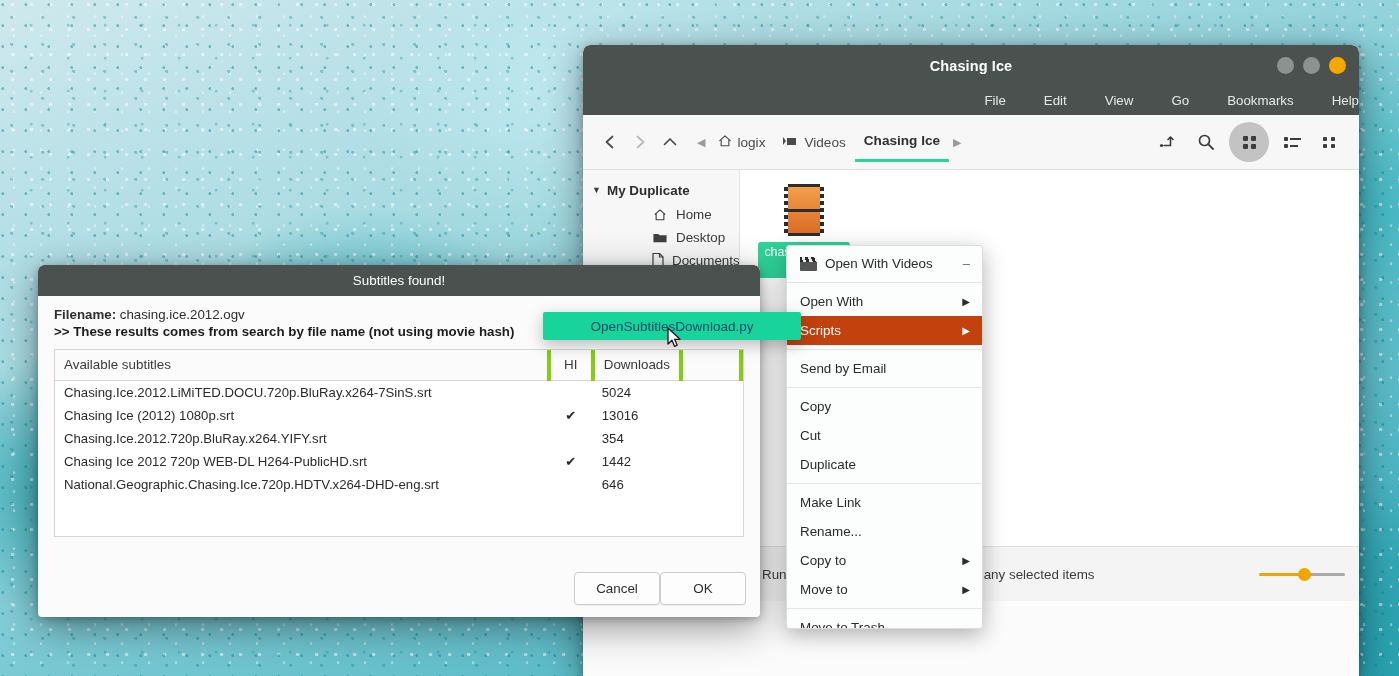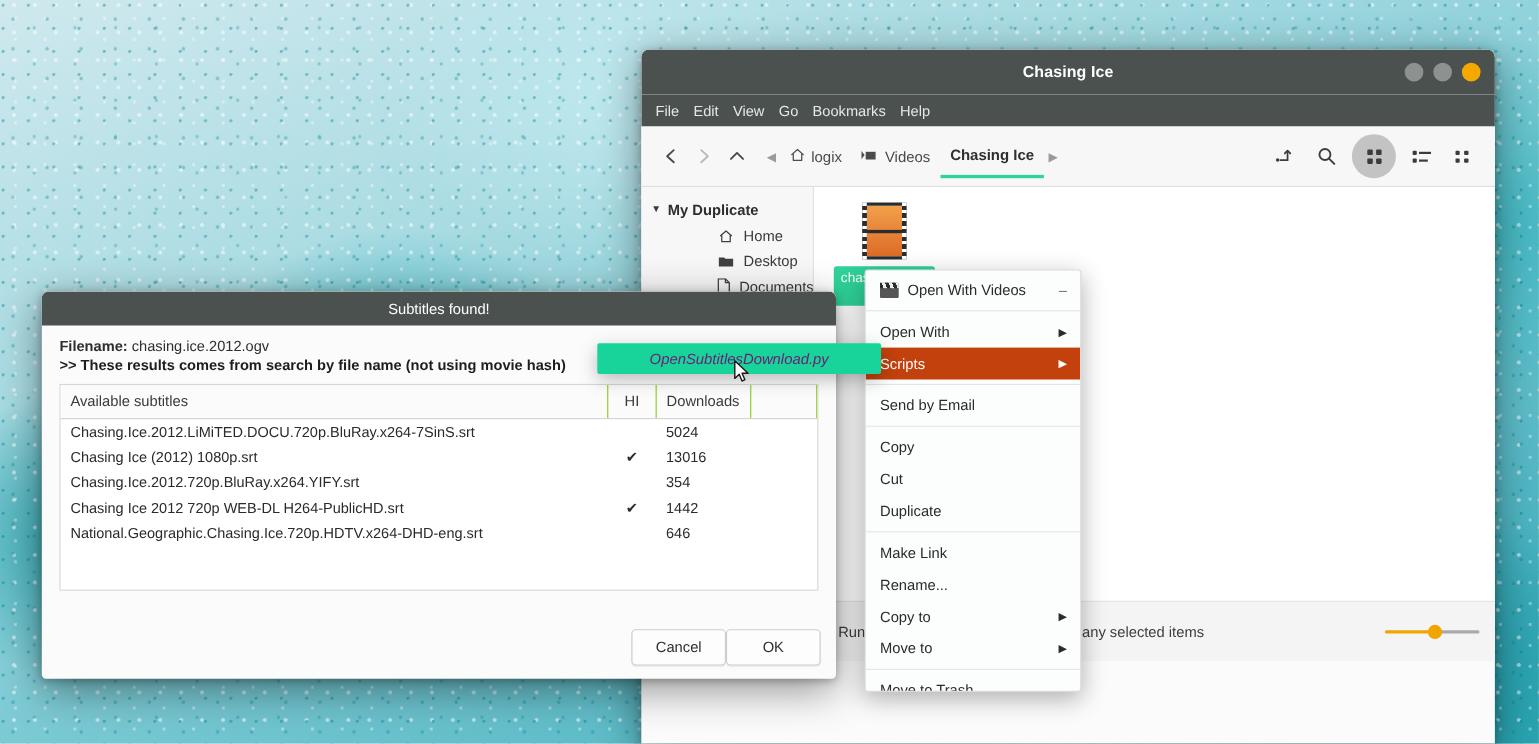--- a/index.html
+++ b/index.html
@@ -62,21 +62,21 @@
   }
   #fm-title { color: #ffffff; font-size: 14.5px; font-weight: 700; letter-spacing: .1px; }
   .winbtns { position: absolute; right: 13px; top: 0; height: 41px; display: flex; align-items: center; gap: 9px; }
   .wb { width: 17px; height: 17px; border-radius: 50%; }
   .wb.min { background: #8d918f; }
   .wb.max { background: #8d918f; }
   .wb.close { background: #f5a800; }
 
   #fm-menubar {
     height: 29px; background: #4b514f;
-    display: flex; align-items: center; padding-left: 13px; gap: 13px;
+    display: flex; align-items: center; gap: 38px; justify-content: flex-end;
   }
   #fm-menubar .mi { color: #e6e8e7; font-size: 13.3px; }
 
   #fm-toolbar {
     height: 55px; background: #f7f7f7;
     display: flex; align-items: center; padding: 0 12px;
     border-bottom: 1px solid #e0e0e0;
   }
   .navbtn { width: 30px; height: 30px; display: flex; align-items: center; justify-content: center; color: #4a4a4a; }
   .navbtn.dim { color: #b9b9b9; }
@@ -162,21 +162,21 @@
   .dlg-line1 { font-size: 13.3px; color: #2e2e2e; }
   .dlg-line1 b { font-weight: 700; }
   .dlg-line2 { font-size: 13.3px; color: #1d1d1d; font-weight: 700; margin-top: 2px; }
   #tbl {
     margin-top: 10px; border: 1px solid #d6d6d6; background: #fff;
     height: 188px; overflow: hidden;
   }
   #tbl table { width: 100%; border-collapse: collapse; }
   #tbl th {
     text-align: left; font-weight: 400; font-size: 13.4px; color: #3a3a3a;
-    padding: 5px 9px; border-bottom: 1px solid #d6d6d6; border-right: 1px solid #84cc16;
+    padding: 5px 9px; border-bottom: 1px solid #d6d6d6; border-right: 4px solid #84cc16;
     background: #fbfbfb; height: 30px;
   }
   #tbl td {
     font-size: 13.2px; color: #2b2b2b; padding: 4px 9px; height: 23px;
   }
   .col-hi { width: 44px; text-align: center !important; }
   .col-dl { width: 86px; }
   .col-extra { width: 60px; }
   #dlg-actions {
     position: absolute; right: 14px; bottom: 12px; display: flex; 
@@ -212,21 +212,21 @@
     background: repeating-linear-gradient(70deg,#2b2b2b 0 3px,#ededed 3px 6px);
   }
 
   
   #submenu {
     position: absolute; left: 543px; top: 312px; width: 258px; height: 28px;
     background: #18d39a; border-radius: 2px;
     box-shadow: 0 5px 16px rgba(0,0,0,.26);
     display: flex; align-items: center; justify-content: center;
   }
-  #submenu .lbl { color: #701a75; font-size: 13.5px; font-style: italic; }
+  #submenu .lbl { color: #0c4a6e; font-size: 13.5px; }
 
   
   #cursor { position: absolute; left: 667px; top: 327px; width: 16px; height: 22px; }
 </style>
 </head>
 <body>
 
 <div id="desktop">
   <div class="speck"></div>
   <div class="veins"></div>

